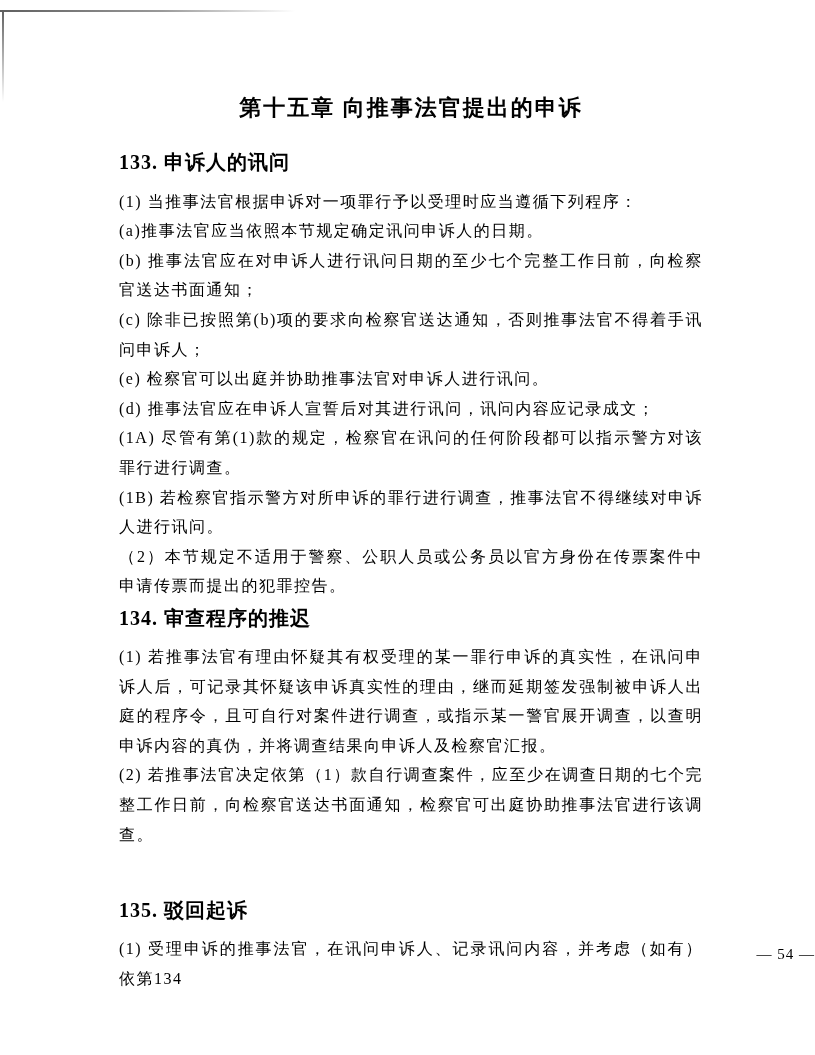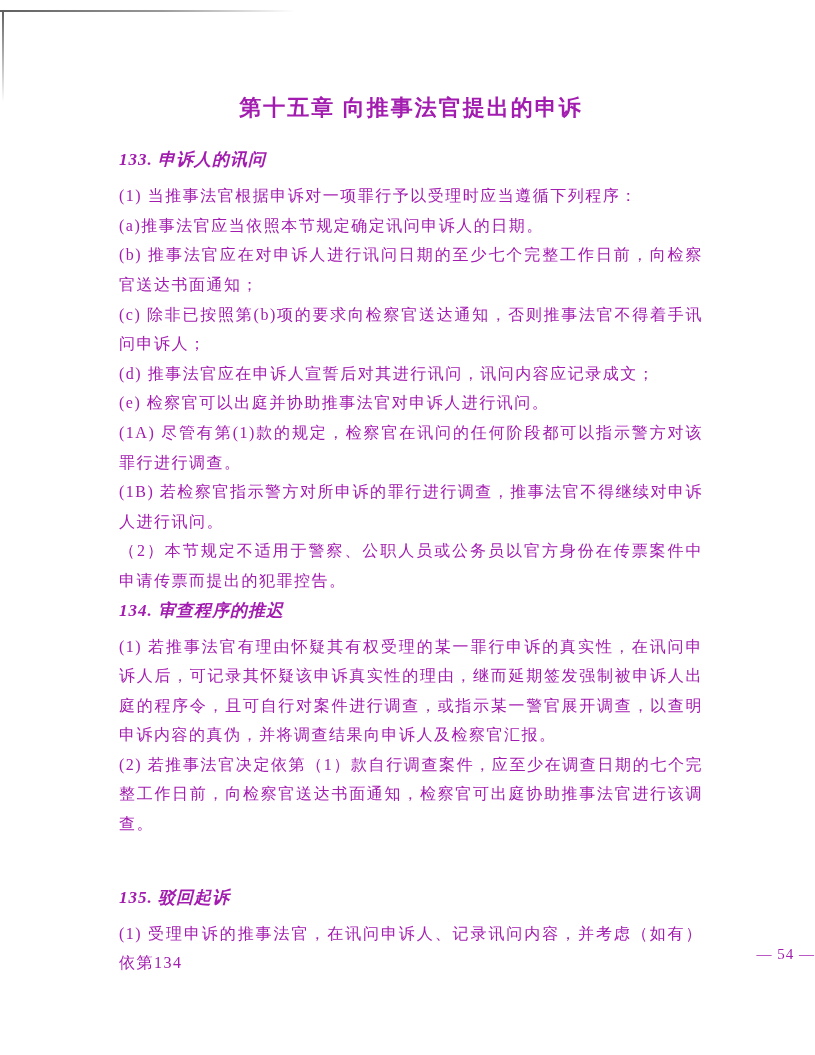--- a/index.html
+++ b/index.html
@@ -6,21 +6,21 @@
     margin: 0;
     padding: 0;
     background: #ffffff;
   }
   .page {
     position: relative;
     width: 815px;
     height: 1055px;
     background: #ffffff;
     font-family: "Liberation Serif", "DejaVu Serif", serif;
-    color: #a21caf;
+    color: #000000;
     overflow: hidden;
   }
   
   .edge-top {
     position: absolute;
     left: 0;
     top: 10px;
     width: 295px;
     height: 2px;
     background: linear-gradient(to right, #5f5f5f, #9a9a9a 55%, rgba(154,154,154,0));
@@ -41,26 +41,25 @@
   }
   h1.chapter-title {
     font-size: 22px;
     line-height: 1.2;
     font-weight: bold;
     text-align: center;
     letter-spacing: 2px;
     margin: 0 0 24px 0;
   }
   h2.section-heading {
-    font-size: 17px;
+    font-size: 20px;
     font-weight: bold;
     letter-spacing: 1px;
     line-height: 1.76;
     margin: 0 0 6px 0;
-    font-style: italic;
   }
   p.body-par {
     margin: 0;
     font-size: 16px;
     line-height: 1.85;
     letter-spacing: 1.5px;
     text-align: justify;
     text-justify: inter-ideograph;
   }
   section.doc-section.gap-lg { }
@@ -86,22 +85,22 @@
   <div class="content">
 
     <h1 class="chapter-title">第十五章 向推事法官提出的申诉</h1>
 
     <section class="doc-section">
       <h2 class="section-heading">133. 申诉人的讯问</h2>
       <p class="body-par">(1) 当推事法官根据申诉对一项罪行予以受理时应当遵循下列程序：</p>
       <p class="body-par">(a)推事法官应当依照本节规定确定讯问申诉人的日期。</p>
       <p class="body-par">(b) 推事法官应在对申诉人进行讯问日期的至少七个完整工作日前，向检察官送达书面通知；</p>
       <p class="body-par">(c) 除非已按照第(b)项的要求向检察官送达通知，否则推事法官不得着手讯问申诉人；</p>
+      <p class="body-par">(e) 检察官可以出庭并协助推事法官对申诉人进行讯问。</p>
       <p class="body-par">(d) 推事法官应在申诉人宣誓后对其进行讯问，讯问内容应记录成文；</p>
-      <p class="body-par">(e) 检察官可以出庭并协助推事法官对申诉人进行讯问。</p>
       <p class="body-par">(1A) 尽管有第(1)款的规定，检察官在讯问的任何阶段都可以指示警方对该罪行进行调查。</p>
       <p class="body-par">(1B) 若检察官指示警方对所申诉的罪行进行调查，推事法官不得继续对申诉人进行讯问。</p>
       <p class="body-par">（2）本节规定不适用于警察、公职人员或公务员以官方身份在传票案件中申请传票而提出的犯罪控告。</p>
     </section>
 
     <section class="doc-section gap-lg">
       <h2 class="section-heading">134. 审查程序的推迟</h2>
       <p class="body-par">(1) 若推事法官有理由怀疑其有权受理的某一罪行申诉的真实性，在讯问申诉人后，可记录其怀疑该申诉真实性的理由，继而延期签发强制被申诉人出庭的程序令，且可自行对案件进行调查，或指示某一警官展开调查，以查明申诉内容的真伪，并将调查结果向申诉人及检察官汇报。</p>
       <p class="body-par">(2) 若推事法官决定依第（1）款自行调查案件，应至少在调查日期的七个完整工作日前，向检察官送达书面通知，检察官可出庭协助推事法官进行该调查。</p>
     </section>

